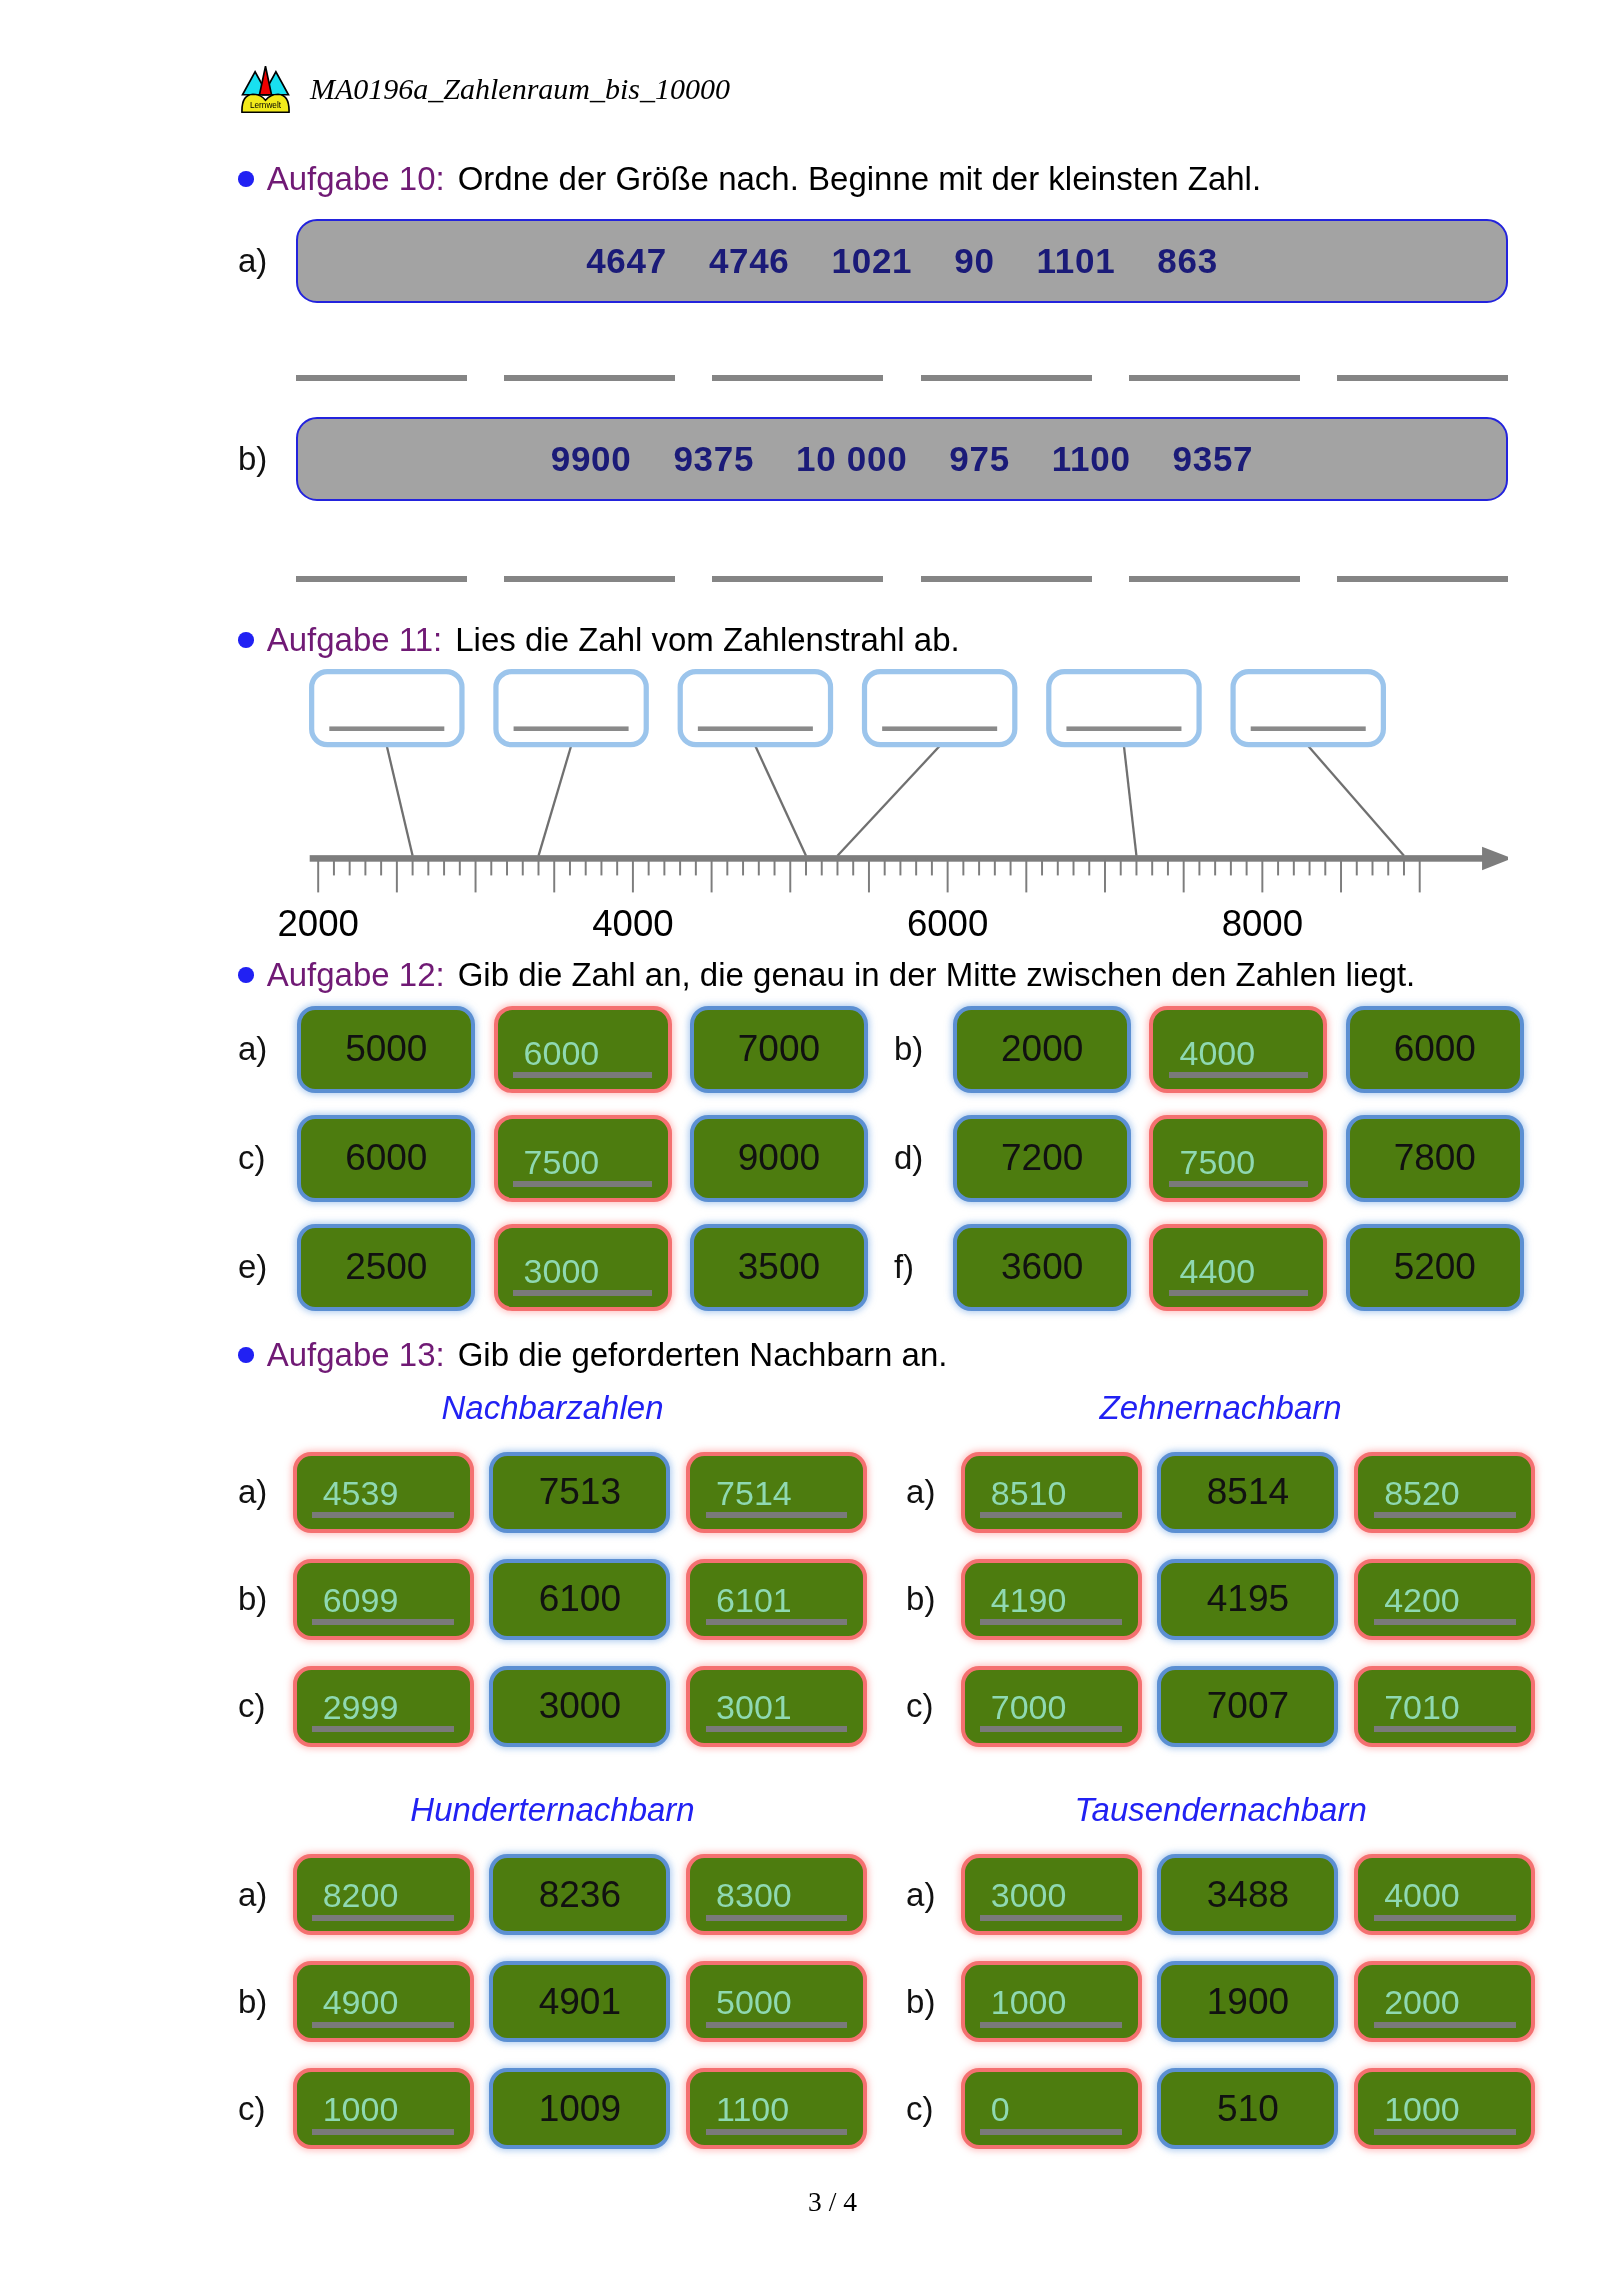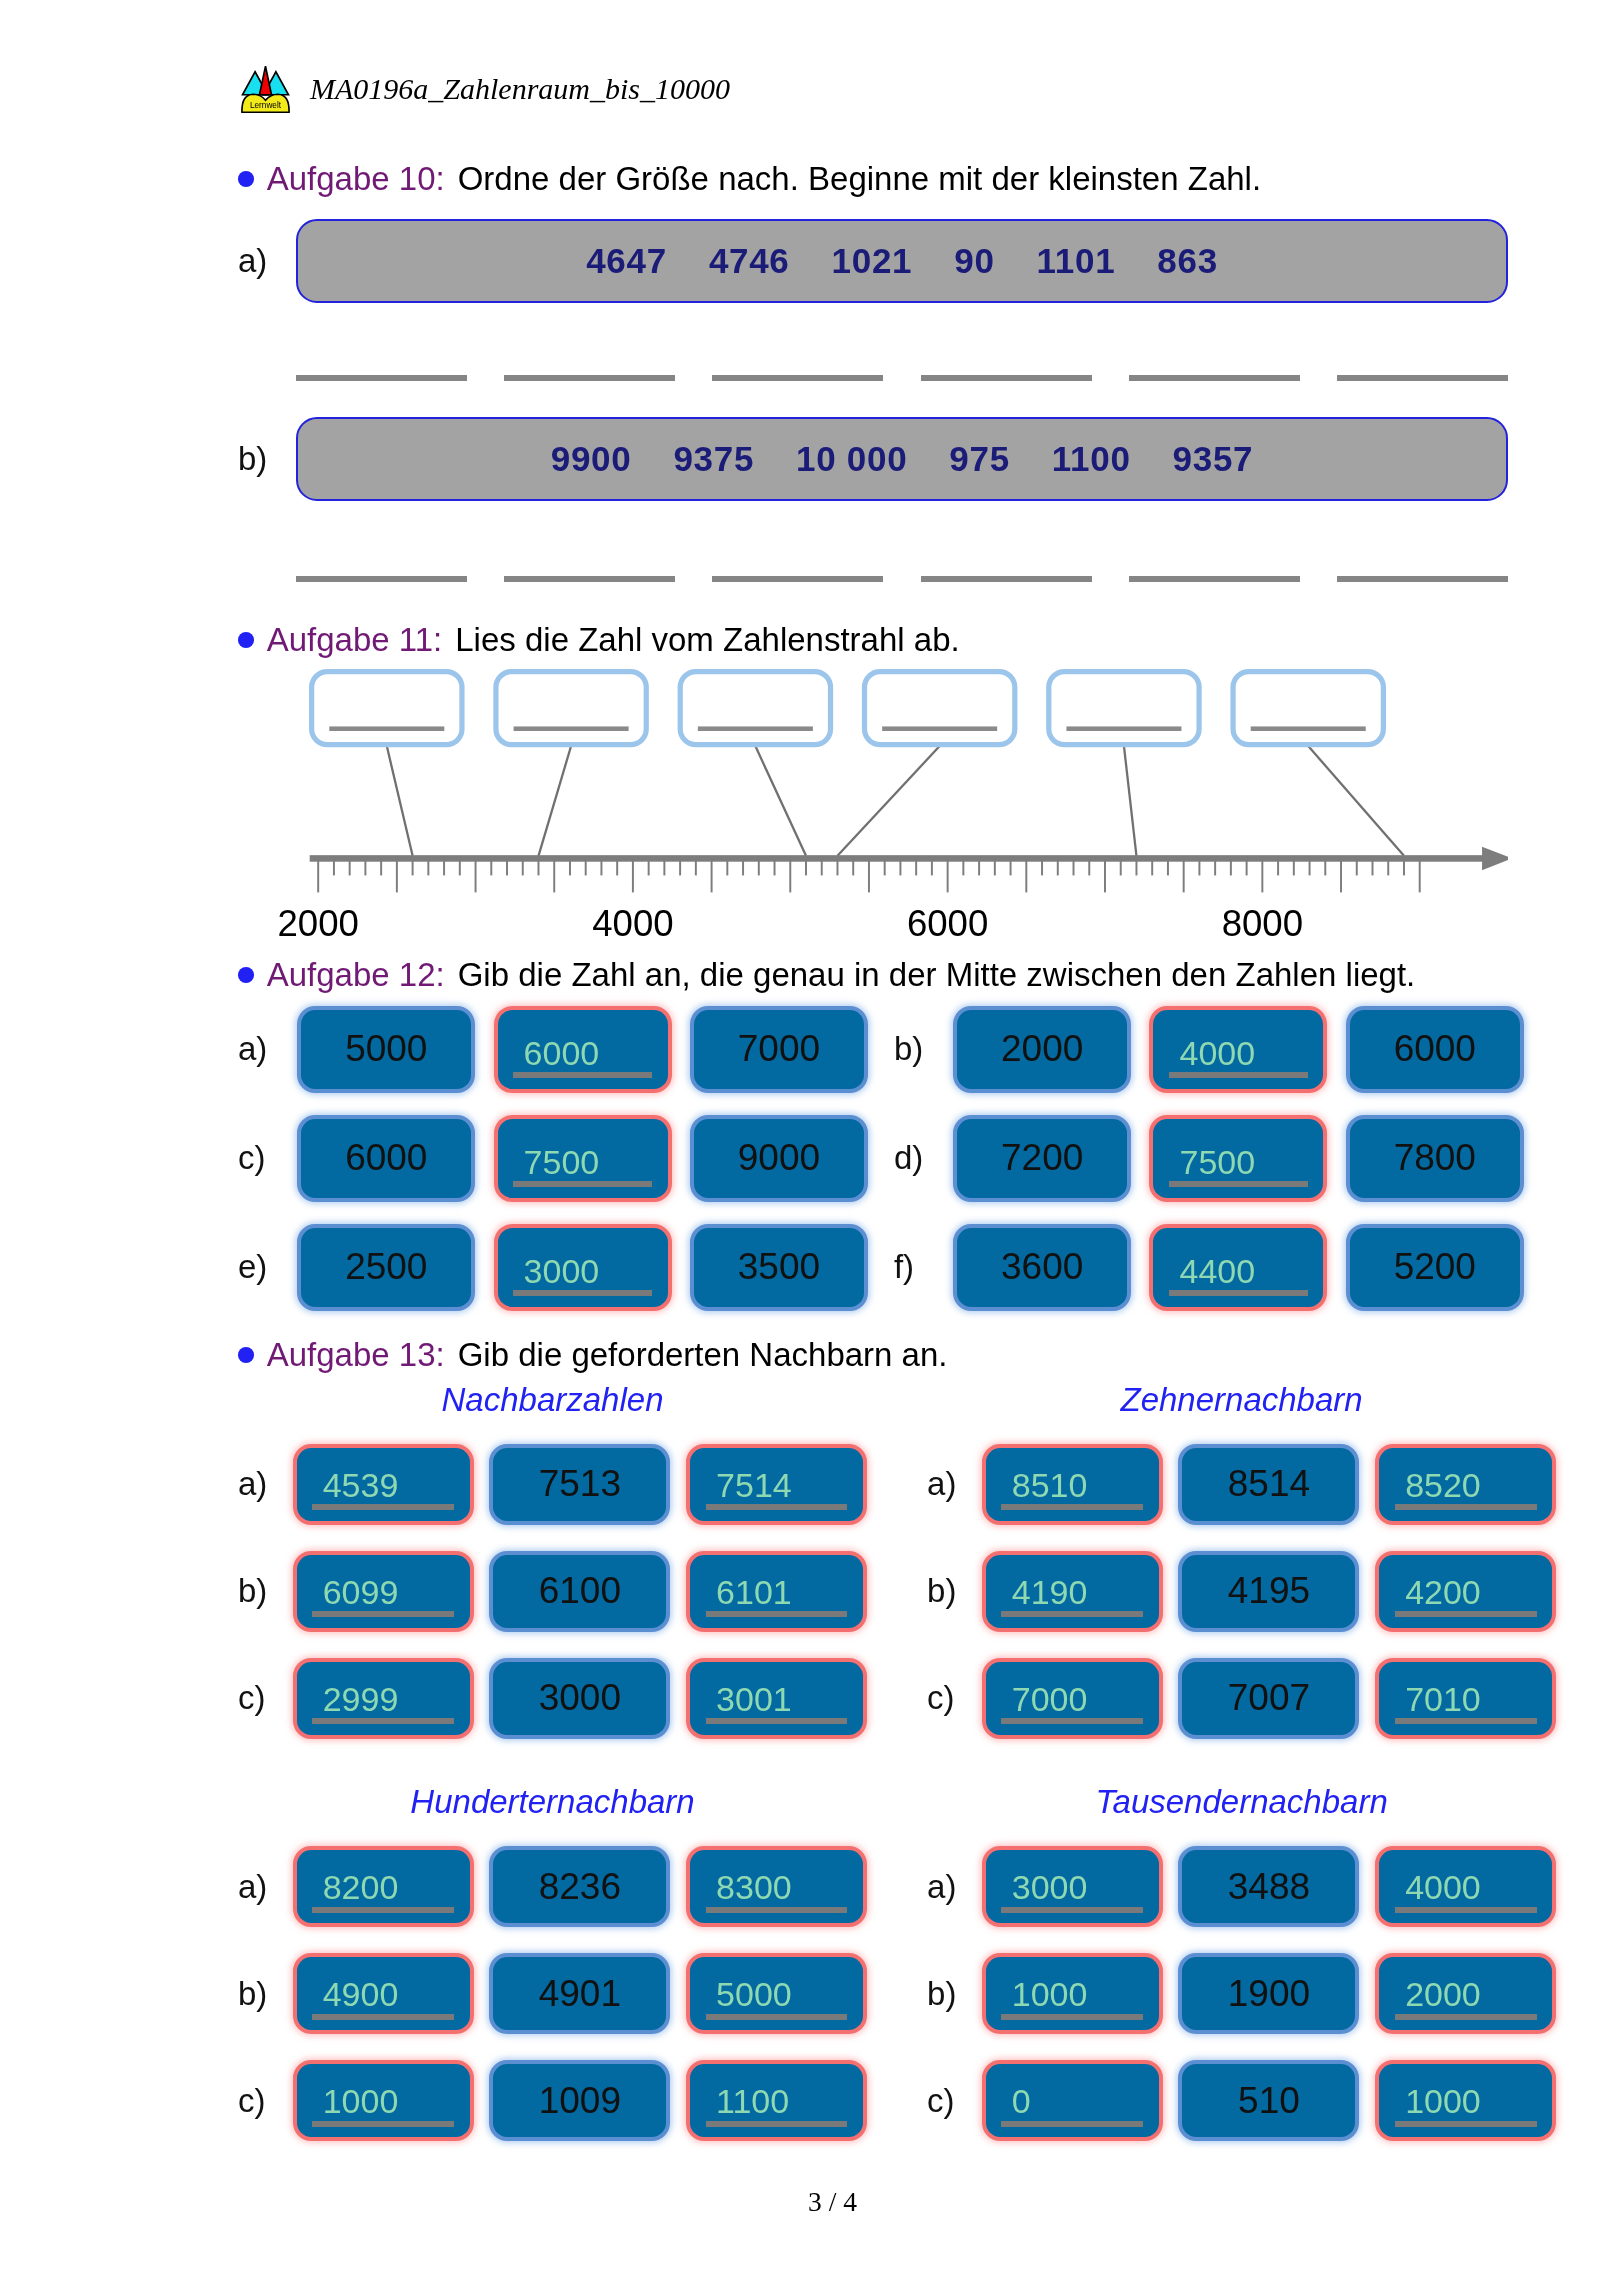--- a/index.html
+++ b/index.html
@@ -25,30 +25,30 @@
   .given-number{font-size:35px;color:#1b1b78;font-weight:bold;letter-spacing:0.7px;}
   .ulrow{display:flex;justify-content:space-between;margin:72px 0 0 58px;}
   .useg{width:171px;height:5.9px;background:#858585;}
   .ulrow.second{margin-top:75px;}
   .row10.b{margin-top:36px;}
 
   
   .grid12{display:grid;grid-template-columns:1fr 1fr;column-gap:26px;row-gap:22px;margin-top:11.8px;}
   .cell{display:flex;align-items:center;gap:18.3px;}
   .cell-label{width:41px;font-size:33px;flex:none;}
-  .abox{width:170px;height:79px;border-radius:18.3px;background:#0369a1;
+  .abox{width:170px;height:79px;border-radius:18.3px;background:#4d7c0f;
         display:flex;align-items:center;justify-content:center;font-size:37px;box-sizing:content-box;}
   .abox.blue{border:4.6px solid #5b8fd2;box-shadow:0 0 6.5px 2px rgba(120,170,230,.55);}
   .abox.red{border:4.6px solid #f47070;box-shadow:0 0 6.5px 2px rgba(255,140,140,.5);}
   .abox.answer{flex-direction:column;justify-content:flex-end;align-items:center;padding-bottom:0;}
   .faint{color:#8fd9b2;font-size:34px;line-height:1;align-self:flex-start;margin-left:26px;}
   .ansline{width:82%;height:5.9px;background:#7a7a7a;margin:2.6px 0 10.5px 0;}
 
   
-  .grid13{display:grid;grid-template-columns:1fr 1fr;column-gap:60px;margin-top:7px;}
+  .grid13{display:grid;grid-template-columns:1fr 1fr;column-gap:39px;margin-top:15px;}
   .ncol{display:flex;flex-direction:column;gap:26px;}
   .coltitle{color:#2121f3;font-style:italic;font-size:33px;text-align:center;height:37px;margin-bottom:0px;}
   .coltitle.second{margin-top:18.3px;}
   .nrow{display:flex;align-items:center;gap:15.7px;}
   .nrow .abox{width:173px;height:73px;}
   .nrow-label{width:39px;font-size:33px;flex:none;}
 
   
   .footer{position:absolute;left:0;bottom:77px;width:100%;text-align:center;
           font-family:"Liberation Serif",serif;font-size:27.5px;color:#000;}

